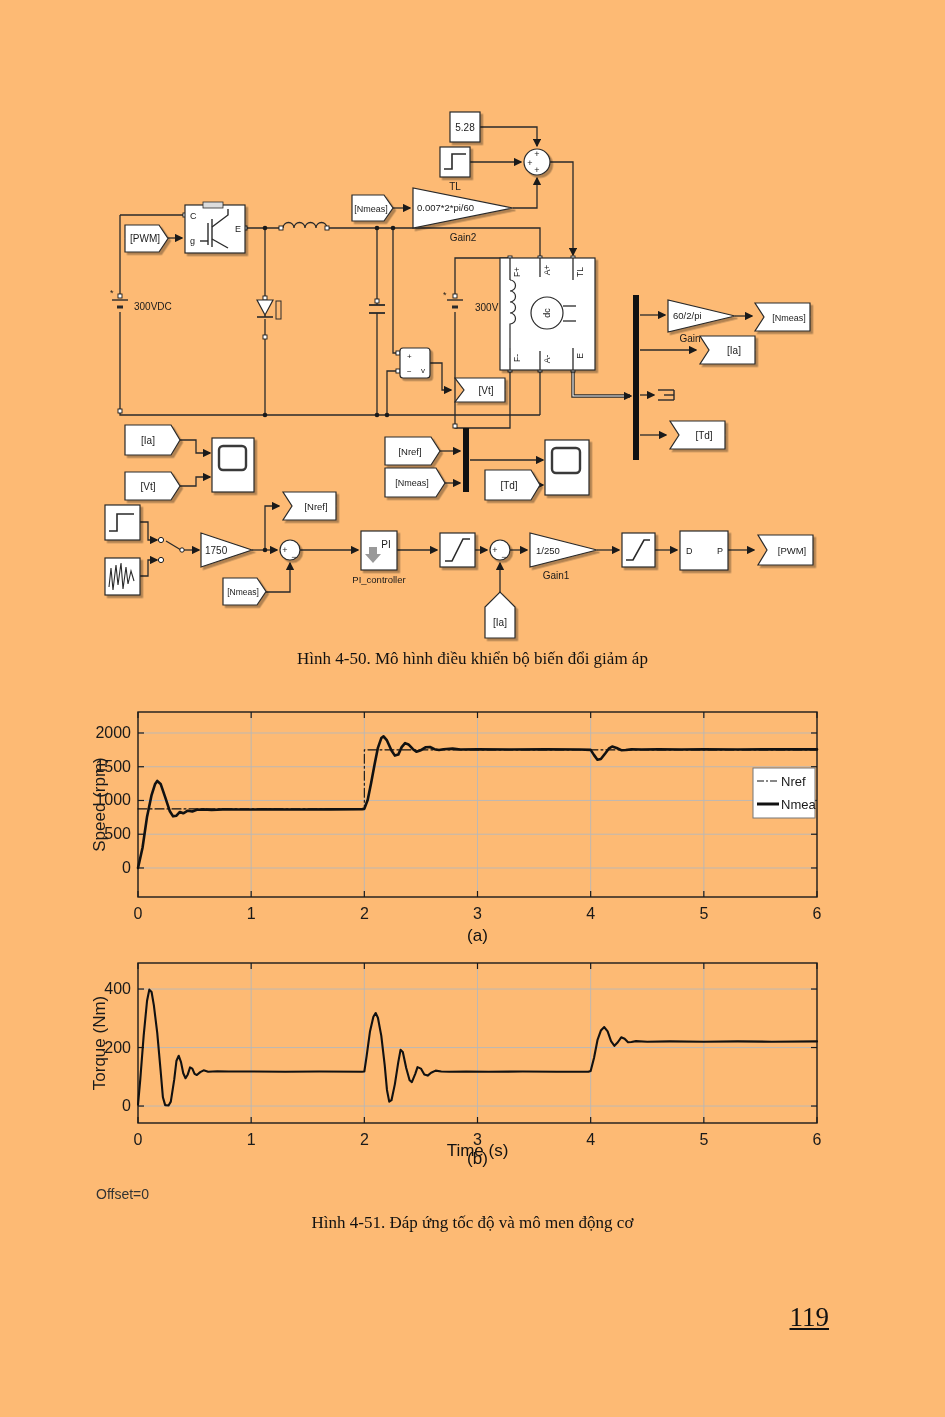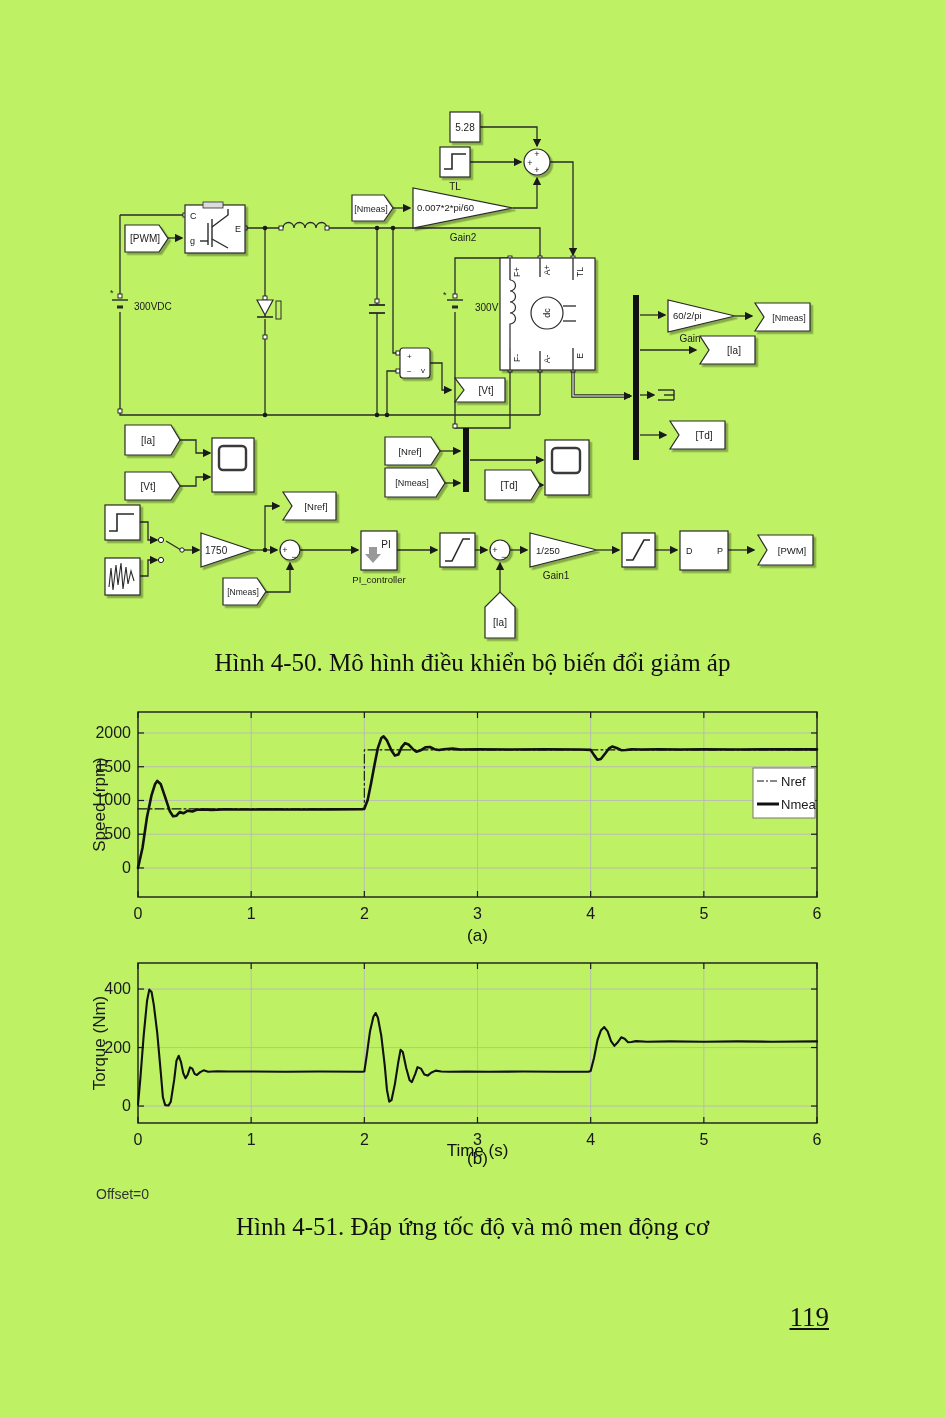--- a/index.html
+++ b/index.html
@@ -1,20 +1,20 @@
 <!DOCTYPE html>
 <html><head>
 <meta charset="utf-8">
 <style>
   html,body{margin:0;padding:0;background:#888;}
-  .page{position:relative;width:945px;height:1417px;background:#bef264;margin:0 auto;
+  .page{position:relative;width:945px;height:1417px;background:#fdba74;margin:0 auto;
         font-family:"Liberation Sans",sans-serif;overflow:hidden;}
   .abs{position:absolute;}
   .caption{position:absolute;left:0;width:945px;text-align:center;
-           font-family:"Liberation Serif",serif;font-size:25px;color:#111;}
+           font-family:"Liberation Serif",serif;font-size:17px;color:#111;}
   .chart-sub{position:absolute;left:138px;width:679px;text-align:center;
              font-size:17px;color:#111;}
   .footnote{position:absolute;font-size:14px;color:#333;}
   .pagenum{position:absolute;right:116px;font-family:"Liberation Serif",serif;
            font-size:27px;color:#111;text-decoration:underline;}
   svg text{font-family:"Liberation Sans",sans-serif;fill:#1a1a1a;}
   .blk{fill:#ffffff;stroke:#2a2a2a;stroke-width:1.2;}
   .wire{fill:none;stroke:#2a2a2a;stroke-width:1.3;}
   .icon{fill:none;stroke:#2a2a2a;stroke-width:1.6;}
 </style>

